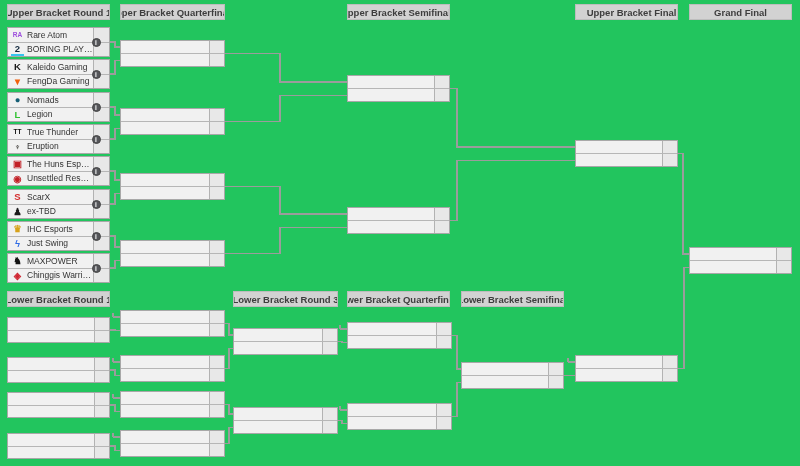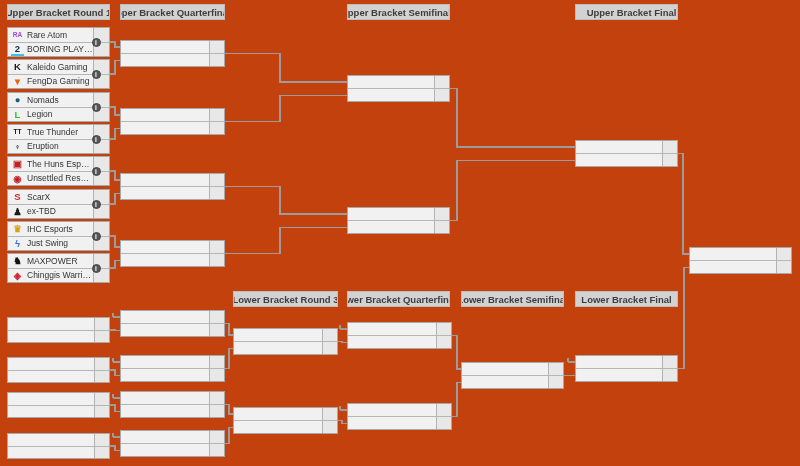--- a/index.html
+++ b/index.html
@@ -1,16 +1,16 @@
 <!DOCTYPE html>
 <html><head>
 <meta charset="utf-8">
 <style>
   html,body{margin:0;padding:0;background:#fff;}
-  #bracket{position:relative;width:800px;height:466px;background:#c2410c;overflow:hidden;
+  #bracket{position:relative;width:800px;height:466px;background:#22c55e;overflow:hidden;
            font-family:"Liberation Sans",sans-serif;}
   .hdr{position:absolute;height:16px;background:#d2d2d2;border:1px solid #bdbdbd;box-sizing:border-box;
        display:flex;align-items:center;justify-content:center;font-size:9.5px;font-weight:700;color:#3d3d3d;
        white-space:nowrap;overflow:hidden;}
   .match{position:absolute;background:#f1f1f1;border:1px solid #a8a8a8;box-sizing:border-box;
          display:flex;flex-direction:column;z-index:3;}
   .mrow{flex:1 1 0;display:flex;align-items:stretch;min-height:0;}
   .mrow + .mrow{border-top:1px solid #b6b6b6;}
   .mname{flex:1;display:flex;align-items:center;gap:3px;padding-left:3px;font-size:8.5px;color:#333;
          white-space:nowrap;overflow:hidden;min-width:0;}
@@ -26,24 +26,25 @@
   .cl{position:absolute;background:#9c9c9c;z-index:1;}
 </style>
 </head>
 <body>
 
 <div id="bracket">
     <div class="hdr" style="left: 7px; top: 4px; width: 103px;">Upper Bracket Round 1</div>
     <div class="hdr" style="left: 120px; top: 4px; width: 105px;">Upper Bracket Quarterfinals</div>
     <div class="hdr" style="left: 347px; top: 4px; width: 103px;">Upper Bracket Semifinals</div>
     <div class="hdr" style="left: 575px; top: 4px; width: 103px; padding-left: 10px;">Upper Bracket Final</div>
+    <div class="hdr" style="left: 689px; top: 4px; width: 103px;">Grand Final</div>
+    <div class="hdr" style="left: 7px; top: 291px; width: 103px;">Lower Bracket Round 1</div>
     <div class="hdr" style="left: 233px; top: 291px; width: 105px;">Lower Bracket Round 3</div>
     <div class="hdr" style="left: 347px; top: 291px; width: 103px;">Lower Bracket Quarterfinals</div>
     <div class="hdr" style="left: 461px; top: 291px; width: 103px;">Lower Bracket Semifinal</div>
-    <div class="hdr" style="left: 575px; top: 291px; width: 103px;">Lower Bracket Final</div>
     <div class="match" style="left: 7px; top: 27px; width: 103px; height: 30px;">
       <div class="mrow">
         <div class="mname">
           <div class="micon" style="color: rgb(157, 78, 221); font-size: 6.5px;">RA</div>
           <div class="tn">Rare Atom</div>
         </div>
         <div class="mscore"></div>
       </div>
       <div class="mrow">
         <div class="mname">

